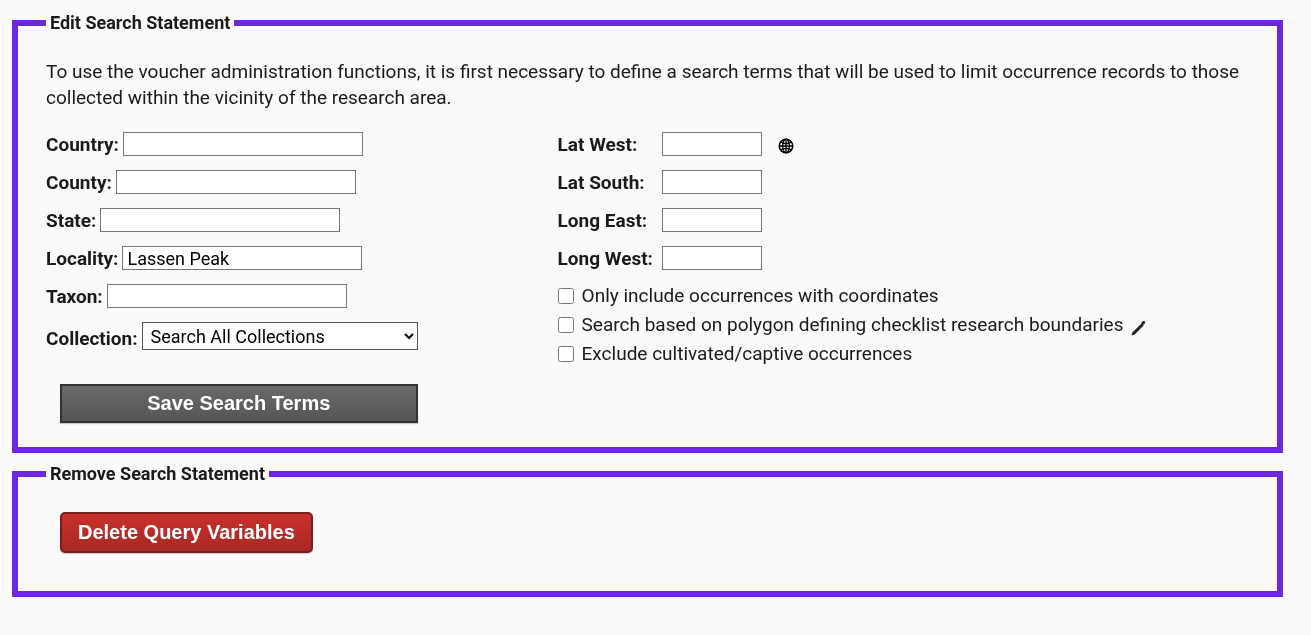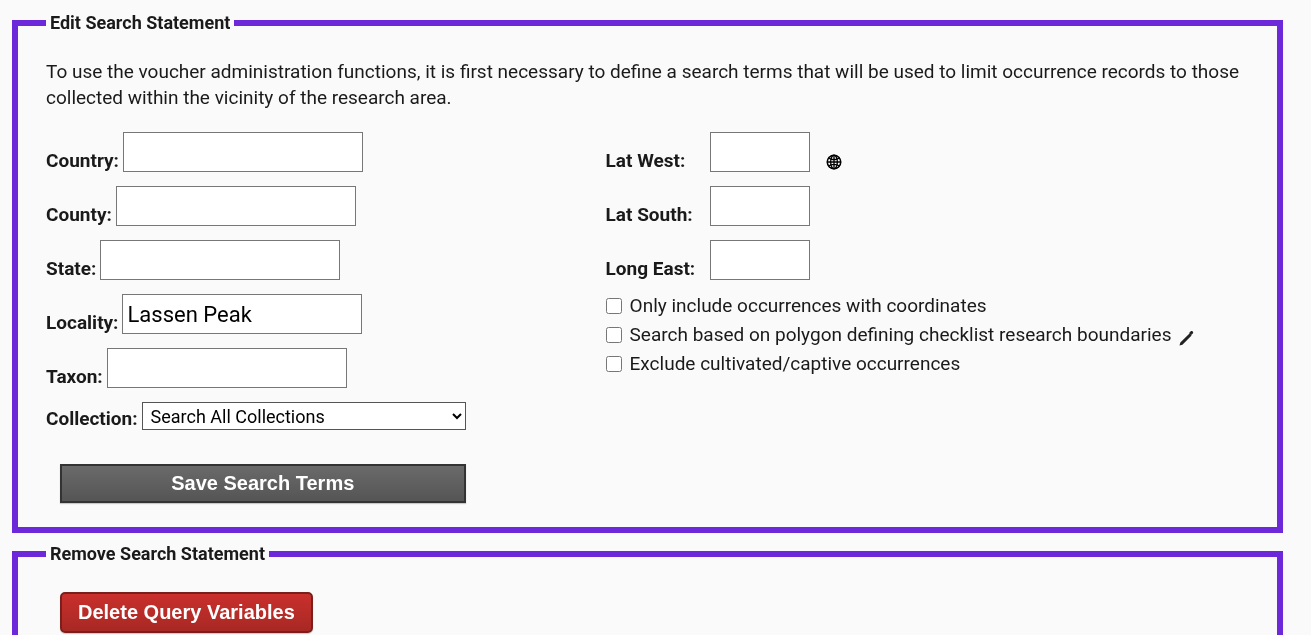--- a/index.html
+++ b/index.html
@@ -43,35 +43,35 @@
       margin-bottom: 14px;
     }
     .row label.lbl {
       font-weight: 700;
       font-size: 19px;
       margin-right: 4px;
       white-space: nowrap;
     }
     .txt {
       border: 1px solid #777;
-      height: 40px;
+      height: 24px;
       padding: 1px 4px;
-      font-size: 22px;
+      font-size: 18px;
       font-family: inherit;
       background: #fff;
     }
     .w240 { width: 240px; }
     .w100 { width: 100px; }
     select.sel {
       border: 1px solid #555;
       height: 28px;
       font-size: 18px;
       font-family: inherit;
       padding: 0 4px;
-      width: 324px;
+      width: 276px;
       background: #fff;
     }
     .col-left .row-collection { margin-bottom: 4px; }
     .col-left .row-collector { margin-bottom: 0; }
     .col-left .row-collector .txt { width: 310px; }
     .chk-row {
       display: flex;
       align-items: center;
       margin-bottom: 6px;
       font-size: 19px;
@@ -176,20 +176,24 @@
         </span>
       </div>
       <div class="row">
         <label class="lbl">Lat South:</label>
         <input class="txt w100" type="text" value="" style="">
       </div>
       <div class="row">
         <label class="lbl">Long East:</label>
         <input class="txt w100" type="text" value="" style="">
       </div>
+      <div class="row">
+        <label class="lbl">Long West:</label>
+        <input class="txt w100" type="text" value="" style="">
+      </div>
 
       <div class="chk-row">
         <input type="checkbox" style="">
         <span>Only include occurrences with coordinates</span>
       </div>
       <div class="chk-row">
         <input type="checkbox" style="">
         <span>Search based on polygon defining checklist research boundaries</span>
         <span class="icon-pencil">
           <svg viewBox="0 0 24 24" width="20" height="20">

